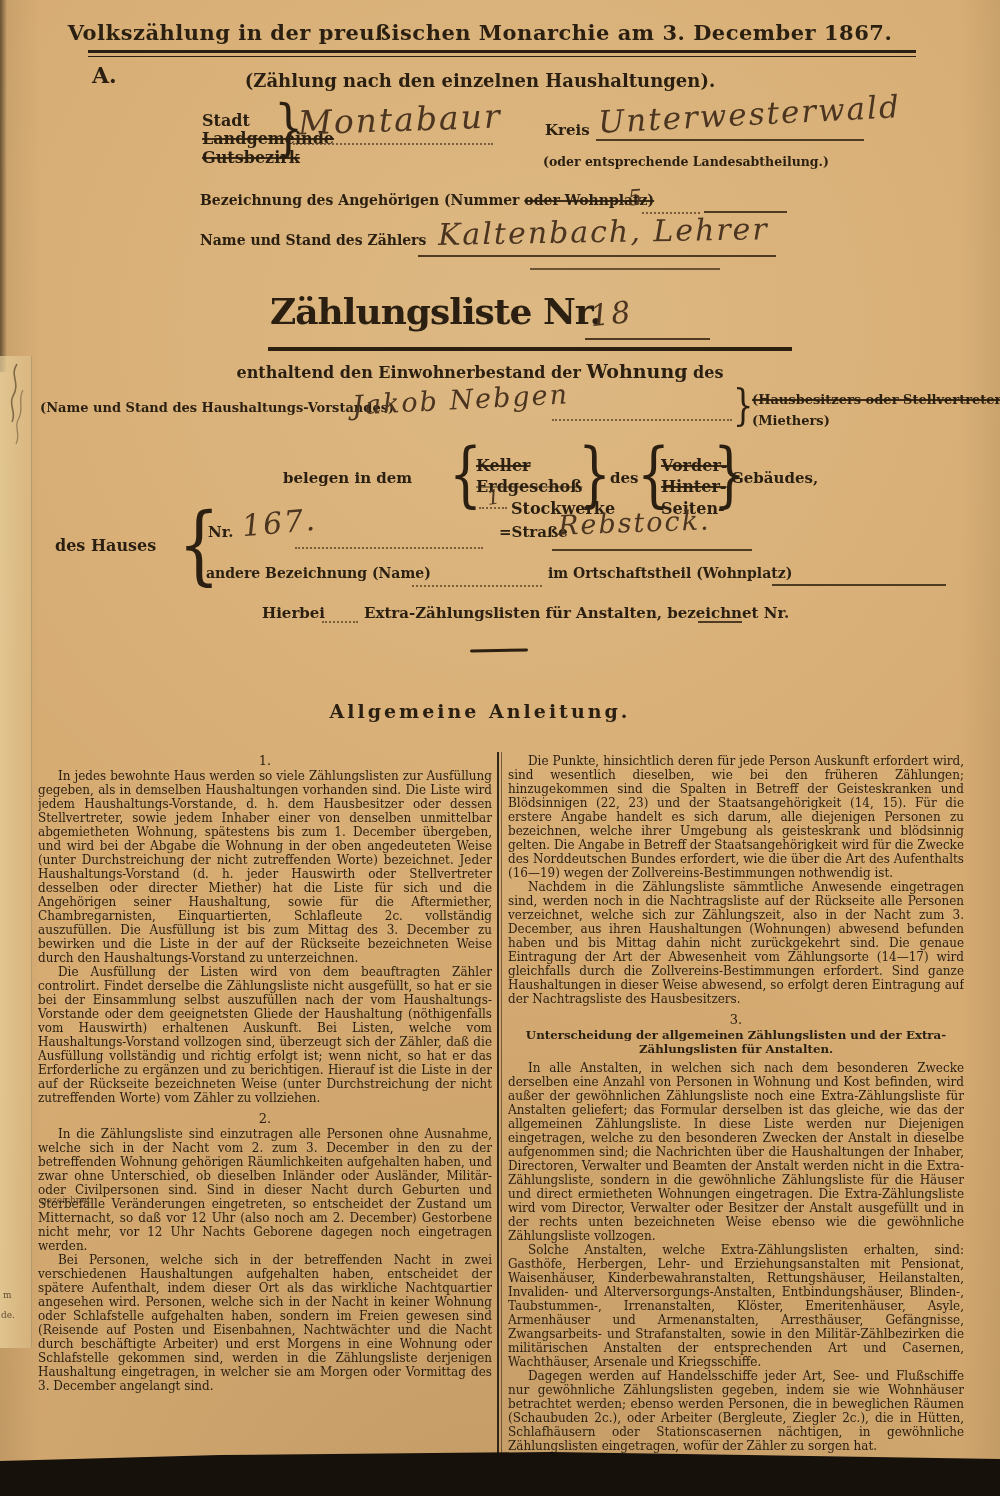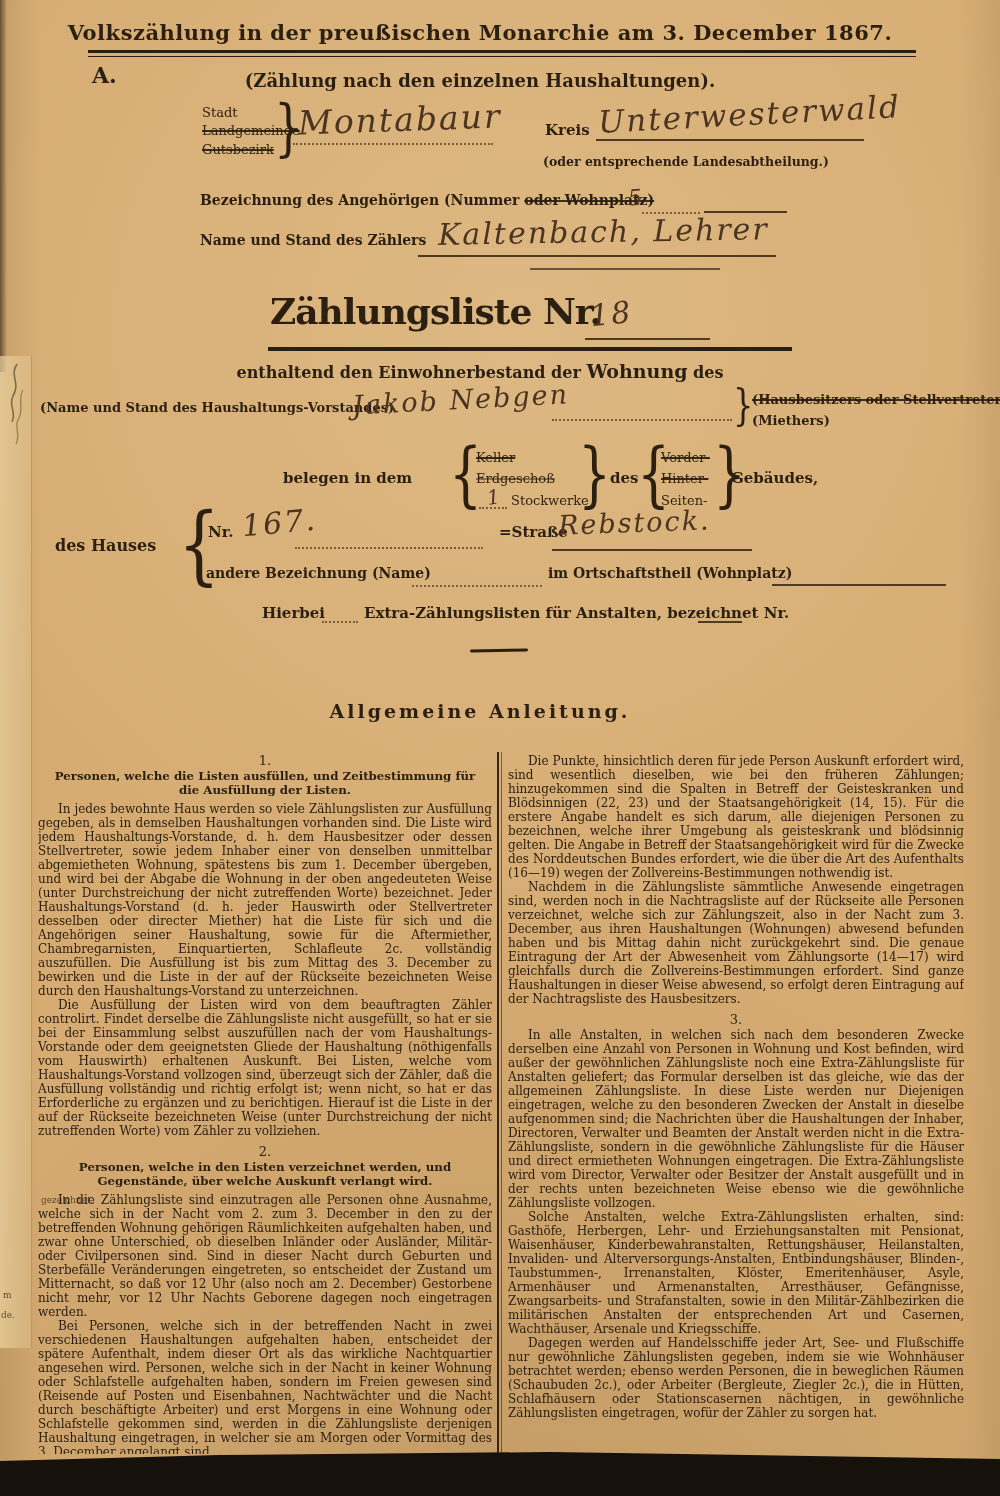--- a/index.html
+++ b/index.html
@@ -24,21 +24,21 @@
     font-family:"DejaVu Serif", serif;font-style:italic;
     color:#4b3520;letter-spacing:2px;white-space:nowrap;
   }
   .struck{text-decoration:line-through;text-decoration-thickness:2px;text-decoration-color:rgba(42,30,14,.9);}
   .struck-light{text-decoration:line-through;text-decoration-thickness:1.5px;text-decoration-color:rgba(42,30,14,.45);}
   .rule{background:#2a1f10;}
   .solidline{background:#4f3a22;height:1.5px;}
   .dotline{border-top:2px dotted rgba(90,66,38,.75);height:0;}
   .brace{font-family:"DejaVu Serif",serif;font-weight:400;color:#2a1f10;display:inline-block;transform-origin:center;}
   .lbl{white-space:nowrap;}
-  .opt{font-size:13px;font-weight:normal;line-height:21px;white-space:nowrap;}
+  .opt{font-size:16px;font-weight:bold;line-height:21px;white-space:nowrap;margin-top:8px;}
   .col{line-height:14px;}
   .col p{
     margin:0;text-align:justify;text-indent:20px;
     font-size:12px;line-height:14px;color:#281d10;
   }
   .secnum{text-align:center;font-size:13px;margin:7px 0 1px;}
   .secnum.first{margin-top:0;}
   .sechead{
     text-align:center;font-weight:bold;font-size:11.8px;line-height:14px;
     margin:1px 6px 5px;
@@ -152,34 +152,33 @@
 <div class="abs dotline" style="left:322px;top:621px;width:36px;"></div>
 <div class="abs b lbl" style="left:364px;top:604px;font-size:15px;">Extra-Zählungslisten für Anstalten, bezeichnet Nr.</div>
 <div class="abs solidline" style="left:698px;top:621px;width:44px;"></div>
 
 <div class="abs rule" style="left:470px;top:649px;width:58px;height:3px;border-radius:2px;transform:rotate(-1deg);"></div>
 
 <div class="abs center b" style="top:700px;font-size:19px;letter-spacing:3px;">Allgemeine Anleitung.</div>
 
 <div class="abs col" style="left:38px;top:754px;width:454px;height:700px;overflow:hidden;">
   <div class="secnum first">1.</div>
-  <div class="sechead">Personen, welche die Listen ausfüllen, und Zeitbestimmung für die Ausfüllung der Listen.</div>
   <p>In jedes bewohnte Haus werden so viele Zählungslisten zur Ausfüllung gegeben, als in demselben Haushaltungen vorhanden sind. Die Liste wird jedem Haushaltungs-Vorstande, d. h. dem Hausbesitzer oder dessen Stellvertreter, sowie jedem Inhaber einer von denselben unmittelbar abgemietheten Wohnung, spätestens bis zum 1. December übergeben, und wird bei der Abgabe die Wohnung in der oben angedeuteten Weise (unter Durchstreichung der nicht zutreffenden Worte) bezeichnet. Jeder Haushaltungs-Vorstand (d. h. jeder Hauswirth oder Stellvertreter desselben oder directer Miether) hat die Liste für sich und die Angehörigen seiner Haushaltung, sowie für die Aftermiether, Chambregarnisten, Einquartierten, Schlafleute 2c. vollständig auszufüllen. Die Ausfüllung ist bis zum Mittag des 3. December zu bewirken und die Liste in der auf der Rückseite bezeichneten Weise durch den Haushaltungs-Vorstand zu unterzeichnen.</p>
   <p>Die Ausfüllung der Listen wird von dem beauftragten Zähler controlirt. Findet derselbe die Zählungsliste nicht ausgefüllt, so hat er sie bei der Einsammlung selbst auszufüllen nach der vom Haushaltungs-Vorstande oder dem geeignetsten Gliede der Haushaltung (nöthigenfalls vom Hauswirth) erhaltenen Auskunft. Bei Listen, welche vom Haushaltungs-Vorstand vollzogen sind, überzeugt sich der Zähler, daß die Ausfüllung vollständig und richtig erfolgt ist; wenn nicht, so hat er das Erforderliche zu ergänzen und zu berichtigen. Hierauf ist die Liste in der auf der Rückseite bezeichneten Weise (unter Durchstreichung der nicht zutreffenden Worte) vom Zähler zu vollziehen.</p>
   <div class="secnum">2.</div>
-  <div class="sechead">Personen, welche in den Listen verzeichnet werden, und Gegenstände, über welche Auskunft verlangt wird.</div>
   <p>In die Zählungsliste sind einzutragen alle Personen ohne Ausnahme, welche sich in der Nacht vom 2. zum 3. December in den zu der betreffenden Wohnung gehörigen Räumlichkeiten aufgehalten haben, und zwar ohne Unterschied, ob dieselben Inländer oder Ausländer, Militär- oder Civilpersonen sind. Sind in dieser Nacht durch Geburten und Sterbefälle Veränderungen eingetreten, so entscheidet der Zustand um Mitternacht, so daß vor 12 Uhr (also noch am 2. December) Gestorbene nicht mehr, vor 12 Uhr Nachts Geborene dagegen noch eingetragen werden.</p>
   <p>Bei Personen, welche sich in der betreffenden Nacht in zwei verschiedenen Haushaltungen aufgehalten haben, entscheidet der spätere Aufenthalt, indem dieser Ort als das wirkliche Nachtquartier angesehen wird. Personen, welche sich in der Nacht in keiner Wohnung oder Schlafstelle aufgehalten haben, sondern im Freien gewesen sind (Reisende auf Posten und Eisenbahnen, Nachtwächter und die Nacht durch beschäftigte Arbeiter) und erst Morgens in eine Wohnung oder Schlafstelle gekommen sind, werden in die Zählungsliste derjenigen Haushaltung eingetragen, in welcher sie am Morgen oder Vormittag des 3. December angelangt sind.</p>
 </div>
 
 <div class="abs" style="left:497px;top:752px;width:1.6px;height:704px;background:#33271a;"></div>
 <div class="abs" style="left:501px;top:752px;width:1px;height:704px;background:rgba(51,39,26,.6);"></div>
 
 <div class="abs col" style="left:508px;top:754px;width:456px;height:700px;overflow:hidden;">
   <p>Die Punkte, hinsichtlich deren für jede Person Auskunft erfordert wird, sind wesentlich dieselben, wie bei den früheren Zählungen; hinzugekommen sind die Spalten in Betreff der Geisteskranken und Blödsinnigen (22, 23) und der Staatsangehörigkeit (14, 15). Für die erstere Angabe handelt es sich darum, alle diejenigen Personen zu bezeichnen, welche ihrer Umgebung als geisteskrank und blödsinnig gelten. Die Angabe in Betreff der Staatsangehörigkeit wird für die Zwecke des Norddeutschen Bundes erfordert, wie die über die Art des Aufenthalts (16—19) wegen der Zollvereins-Bestimmungen nothwendig ist.</p>
   <p>Nachdem in die Zählungsliste sämmtliche Anwesende eingetragen sind, werden noch in die Nachtragsliste auf der Rückseite alle Personen verzeichnet, welche sich zur Zählungszeit, also in der Nacht zum 3. December, aus ihren Haushaltungen (Wohnungen) abwesend befunden haben und bis Mittag dahin nicht zurückgekehrt sind. Die genaue Eintragung der Art der Abwesenheit vom Zählungsorte (14—17) wird gleichfalls durch die Zollvereins-Bestimmungen erfordert. Sind ganze Haushaltungen in dieser Weise abwesend, so erfolgt deren Eintragung auf der Nachtragsliste des Hausbesitzers.</p>
   <div class="secnum">3.</div>
+  <div class="sechead">Unterscheidung der allgemeinen Zählungslisten und der Extra-Zählungslisten für Anstalten.</div>
   <p>In alle Anstalten, in welchen sich nach dem besonderen Zwecke derselben eine Anzahl von Personen in Wohnung und Kost befinden, wird außer der gewöhnlichen Zählungsliste noch eine Extra-Zählungsliste für Anstalten geliefert; das Formular derselben ist das gleiche, wie das der allgemeinen Zählungsliste. In diese Liste werden nur Diejenigen eingetragen, welche zu den besonderen Zwecken der Anstalt in dieselbe aufgenommen sind; die Nachrichten über die Haushaltungen der Inhaber, Directoren, Verwalter und Beamten der Anstalt werden nicht in die Extra-Zählungsliste, sondern in die gewöhnliche Zählungsliste für die Häuser und direct ermietheten Wohnungen eingetragen. Die Extra-Zählungsliste wird vom Director, Verwalter oder Besitzer der Anstalt ausgefüllt und in der rechts unten bezeichneten Weise ebenso wie die gewöhnliche Zählungsliste vollzogen.</p>
   <p>Solche Anstalten, welche Extra-Zählungslisten erhalten, sind: Gasthöfe, Herbergen, Lehr- und Erziehungsanstalten mit Pensionat, Waisenhäuser, Kinderbewahranstalten, Rettungshäuser, Heilanstalten, Invaliden- und Alterversorgungs-Anstalten, Entbindungshäuser, Blinden-, Taubstummen-, Irrenanstalten, Klöster, Emeritenhäuser, Asyle, Armenhäuser und Armenanstalten, Arresthäuser, Gefängnisse, Zwangsarbeits- und Strafanstalten, sowie in den Militär-Zählbezirken die militärischen Anstalten der entsprechenden Art und Casernen, Wachthäuser, Arsenale und Kriegsschiffe.</p>
   <p>Dagegen werden auf Handelsschiffe jeder Art, See- und Flußschiffe nur gewöhnliche Zählungslisten gegeben, indem sie wie Wohnhäuser betrachtet werden; ebenso werden Personen, die in beweglichen Räumen (Schaubuden 2c.), oder Arbeiter (Bergleute, Ziegler 2c.), die in Hütten, Schlafhäusern oder Stationscasernen nächtigen, in gewöhnliche Zählungslisten eingetragen, wofür der Zähler zu sorgen hat.</p>
 </div>
 
 <div class="abs bottom-band"></div>
 
 </body></html>

